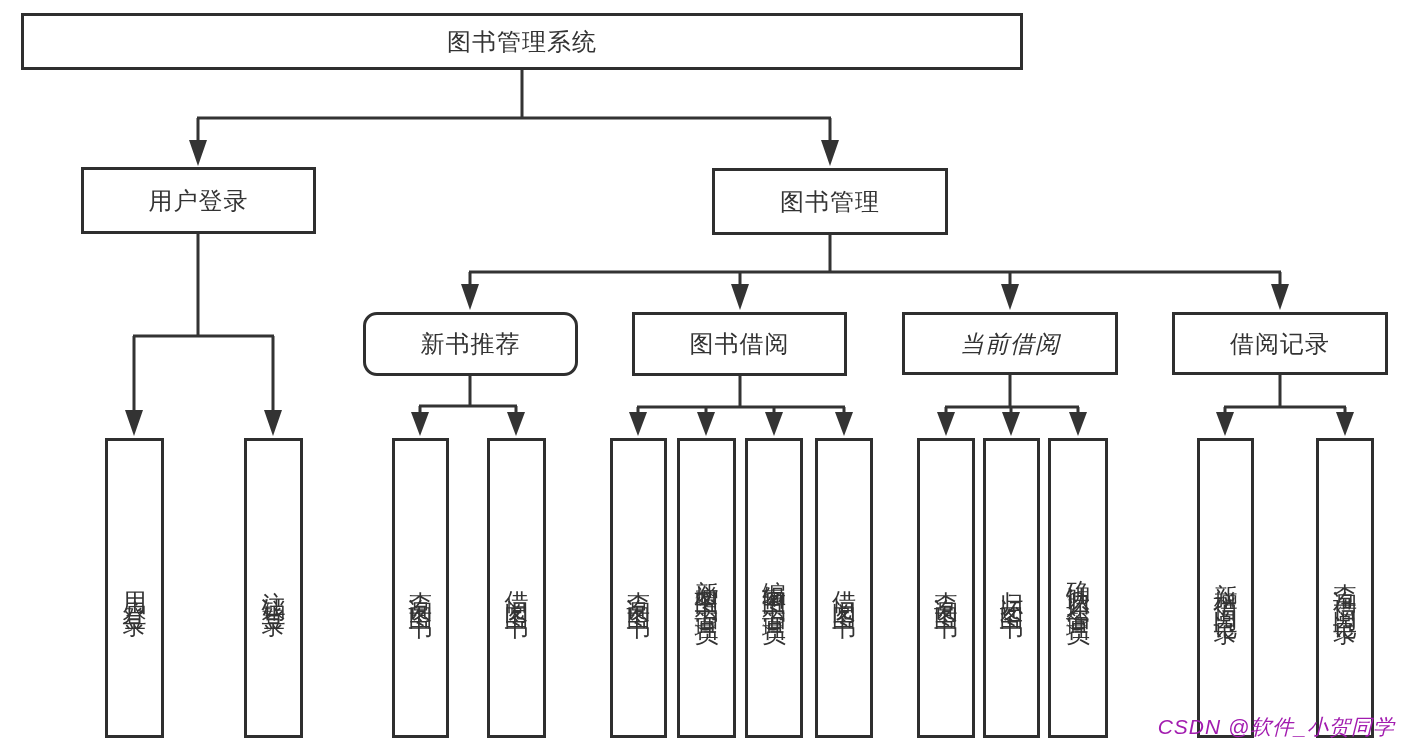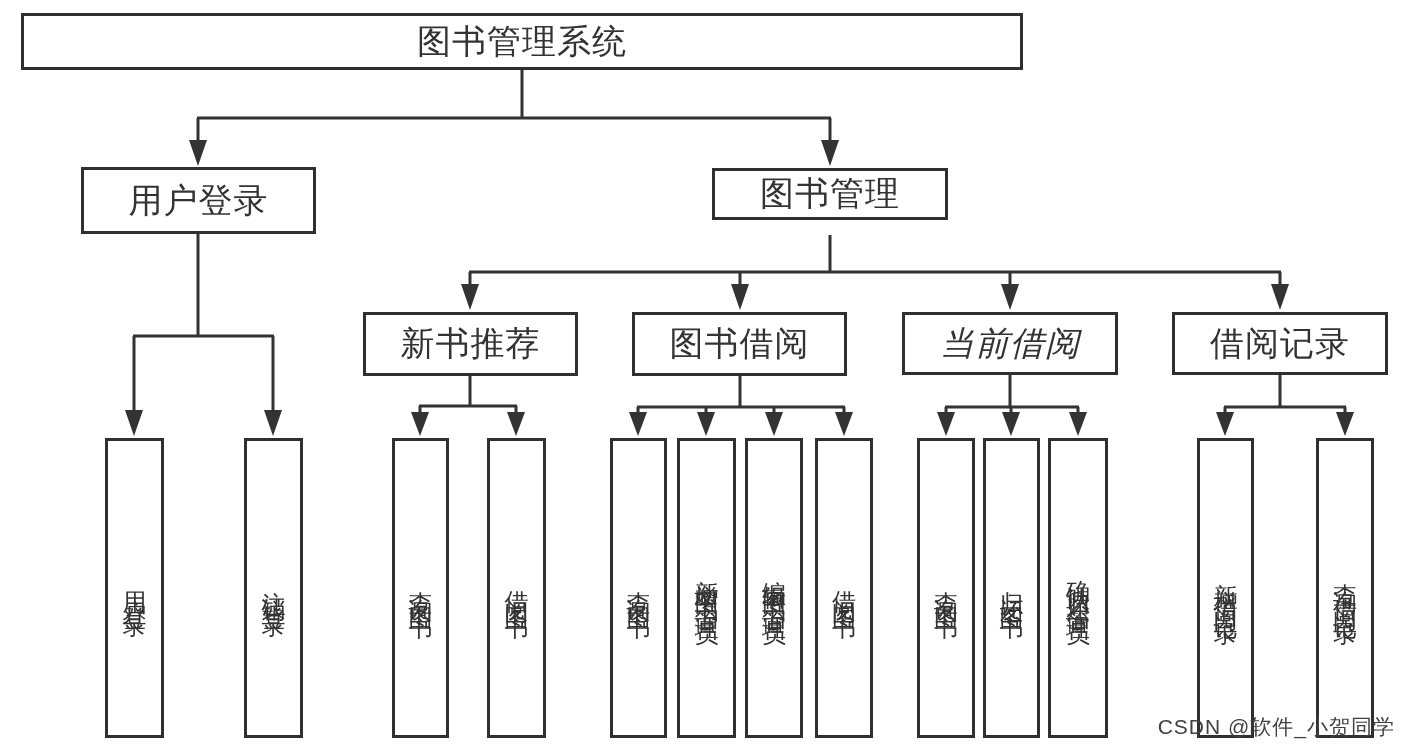--- a/index.html
+++ b/index.html
@@ -27,40 +27,40 @@
     box-sizing: border-box;
     border: 3px solid #2f2f2f;
     background: #ffffff;
     color: #333333;
     display: flex;
     align-items: center;
     justify-content: center;
     z-index: 2;
   }
   .hlabel {
-    font-size: 34px;
+    font-size: 24px;
     letter-spacing: 1px;
     white-space: nowrap;
   }
   .leaf .vlabel {
     writing-mode: vertical-rl;
     text-orientation: mixed;
     font-size: 24px;
     letter-spacing: 8px;
     line-height: 1;
     white-space: nowrap;
   }
   .leaf-long .vlabel {
     letter-spacing: 6px;
   }
   
   .n-root           { left: 21px;   top: 13px;  width: 1002px; height: 57px; }
   .n-user-login     { left: 81px;   top: 167px; width: 235px;  height: 67px; }
-  .n-book-mgmt      { left: 712px;  top: 168px; width: 236px;  height: 52px; }
-  .n-new-book-rec   { left: 363px;  top: 312px; width: 215px;  height: 64px; }
+  .n-book-mgmt      { left: 712px;  top: 168px; width: 236px;  height: 67px; }
+  .n-new-book-rec   { left: 363px;  top: 312px; width: 215px;  height: 64px; border-radius: 14px; }
   .n-book-borrow    { left: 632px;  top: 312px; width: 215px;  height: 64px; text-align: center; }
   .n-current-borrow { left: 902px;  top: 312px; width: 216px;  height: 63px; font-style: italic; }
   .n-borrow-record  { left: 1172px; top: 312px; width: 216px;  height: 63px; }
   .leaf             { top: 438px; height: 300px; }
   .n-leaf-user-login  { left: 105px;  width: 59px; }
   .n-leaf-logout      { left: 244px;  width: 59px; }
   .n-leaf-rec-query   { left: 392px;  width: 57px; }
   .n-leaf-rec-borrow  { left: 487px;  width: 59px; }
   .n-leaf-bb-query    { left: 610px;  width: 57px; }
   .n-leaf-bb-add      { left: 677px;  width: 59px; }
@@ -69,24 +69,25 @@
   .n-leaf-cb-query    { left: 917px;  width: 58px; }
   .n-leaf-cb-return   { left: 983px;  width: 57px; }
   .n-leaf-cb-confirm  { left: 1048px; width: 60px; }
   .n-leaf-br-add      { left: 1197px; width: 57px; }
   .n-leaf-br-query    { left: 1316px; width: 58px; }
   #watermark {
     position: absolute;
     right: 10px;
     bottom: 6px;
     font-size: 21px;
-    color: #404040;
+    color: #a21caf;
     letter-spacing: 1px;
     z-index: 3;
     white-space: nowrap;
+    font-style: italic;
   }
 </style>
 </head>
 <body>
 
 <div id="stage">
 
   <svg id="wires" viewBox="0 0 1405 747" xmlns="http://www.w3.org/2000/svg">
 
     <g stroke="#333333" stroke-width="3" fill="none">

